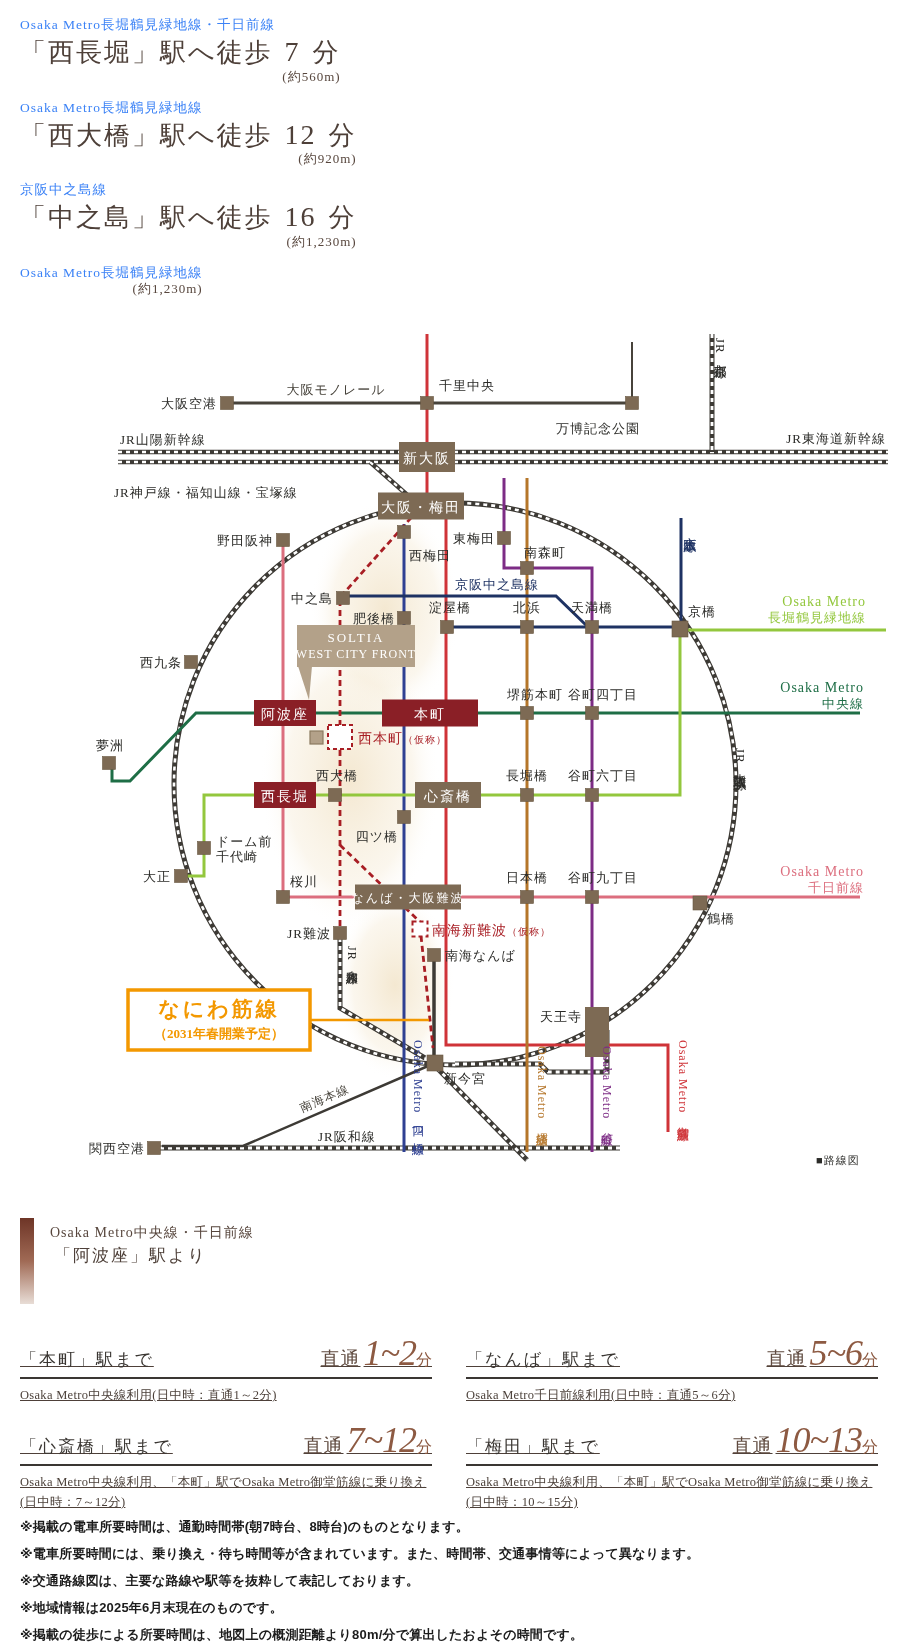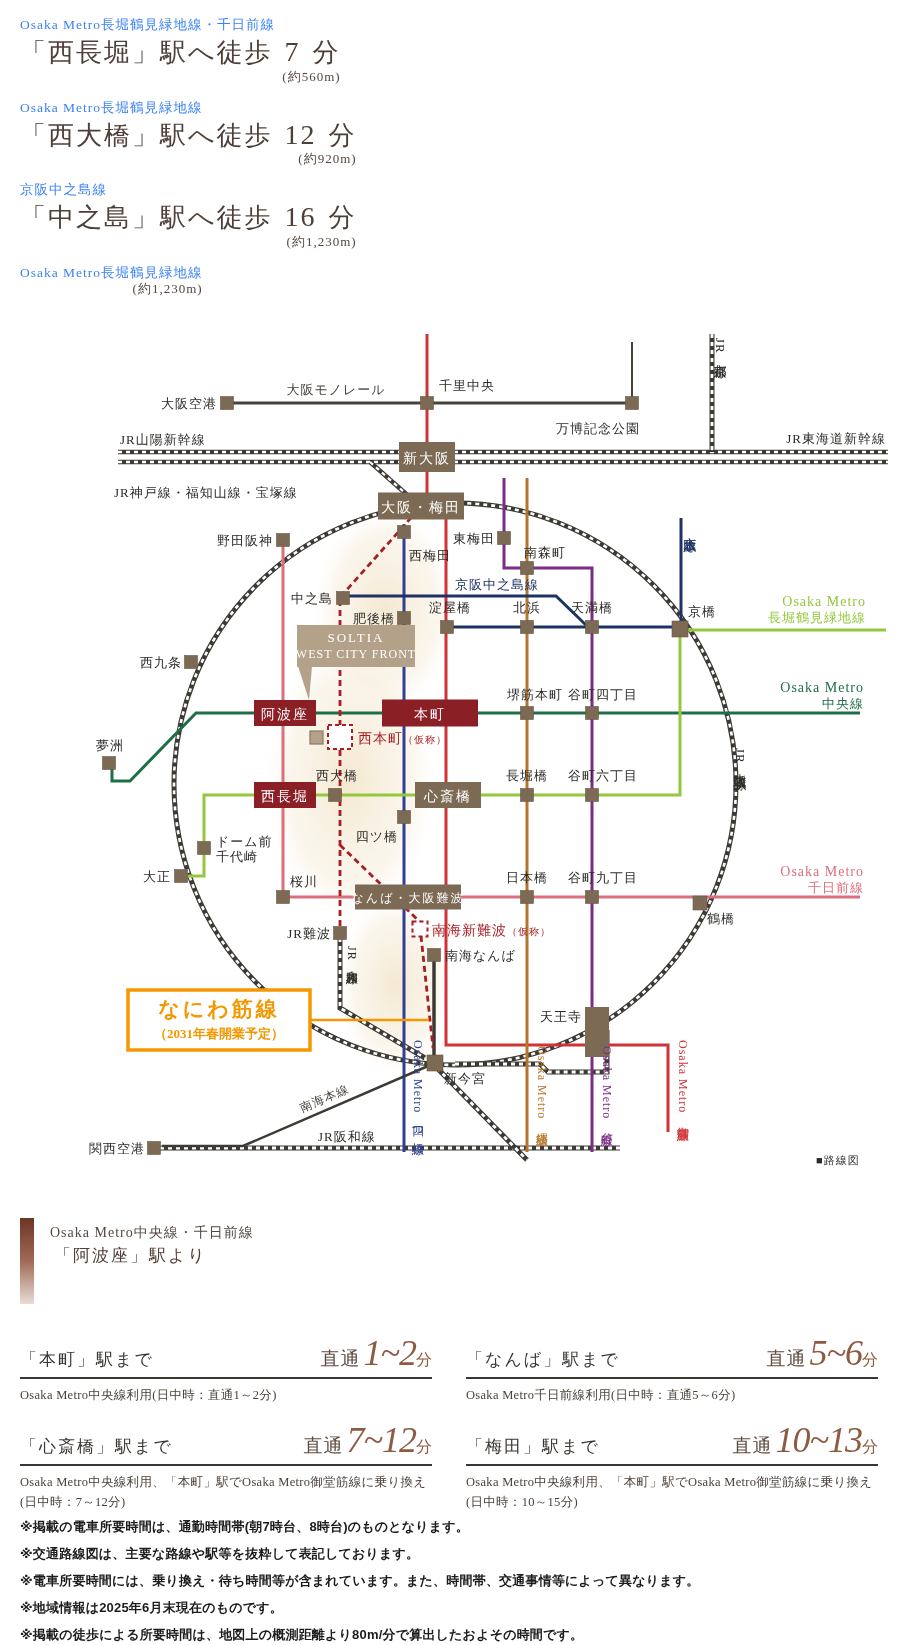--- a/index.html
+++ b/index.html
@@ -18,21 +18,21 @@
   .vert{writing-mode:vertical-rl;text-orientation:mixed;}
   
   #from-awaza{position:absolute;left:20px;top:1216px;}
   #fa-bar{position:absolute;left:0;top:2px;width:14px;height:86px;
           background:linear-gradient(#6e3527,#a06a55,#e8ddd6);}
   #fa-line{position:absolute;left:30px;top:8px;font-size:14px;letter-spacing:1px;color:#57463d;white-space:nowrap;}
   #fa-title{position:absolute;left:34px;top:28px;font-size:17px;letter-spacing:2px;color:#4e4039;white-space:nowrap;}
   
   #routes{position:absolute;left:20px;top:1332px;width:858px;
           display:grid;grid-template-columns:412px 412px;column-gap:34px;}
-  .route-card{margin-bottom:14px;}
+  .route-card{margin-bottom:14px;text-decoration:underline;}
   .route-head{display:flex;justify-content:space-between;align-items:baseline;
               border-bottom:2px solid #3a3632;padding-bottom:3px;}
   .route-dest{font-size:17px;letter-spacing:2px;color:#3a3632;}
   .route-time{white-space:nowrap;color:#5f4a3f;}
   .route-time .pfx{font-size:19px;letter-spacing:1px;}
   .route-time .val{font-size:36px;font-style:italic;color:#8d5a42;letter-spacing:-1px;padding-left:3px;margin-top:16px;}
   .route-time .un{font-size:16px;color:#8d5a42;}
   .route-detail{font-size:12.5px;color:#4a3f38;margin-top:6px;line-height:1.6;letter-spacing:.3px;}
   
   #notes{position:absolute;left:20px;top:1518px;width:860px;
@@ -263,18 +263,18 @@
         <div class="route-head">
           <div class="route-dest">「梅田」駅まで</div>
           <div class="route-time"><span class="pfx">直通</span><span class="val">10~13</span><span class="un">分</span></div>
         </div>
         <div class="route-detail">Osaka Metro中央線利用、「本町」駅でOsaka Metro御堂筋線に乗り換え(日中時：10～15分)</div>
       </div>
     </div>
 
   <div id="notes">
       <div class="note-line">※掲載の電車所要時間は、通勤時間帯(朝7時台、8時台)のものとなります。</div>
+      <div class="note-line">※電車所要時間には、乗り換え・待ち時間等が含まれています。また、時間帯、交通事情等によって異なります。</div>
       <div class="note-line">※交通路線図は、主要な路線や駅等を抜粋して表記しております。</div>
-      <div class="note-line">※電車所要時間には、乗り換え・待ち時間等が含まれています。また、時間帯、交通事情等によって異なります。</div>
       <div class="note-line">※地域情報は2025年6月末現在のものです。</div>
       <div class="note-line">※掲載の徒歩による所要時間は、地図上の概測距離より80m/分で算出したおよその時間です。</div>
     </div>
 </div>
 
 </body></html>

